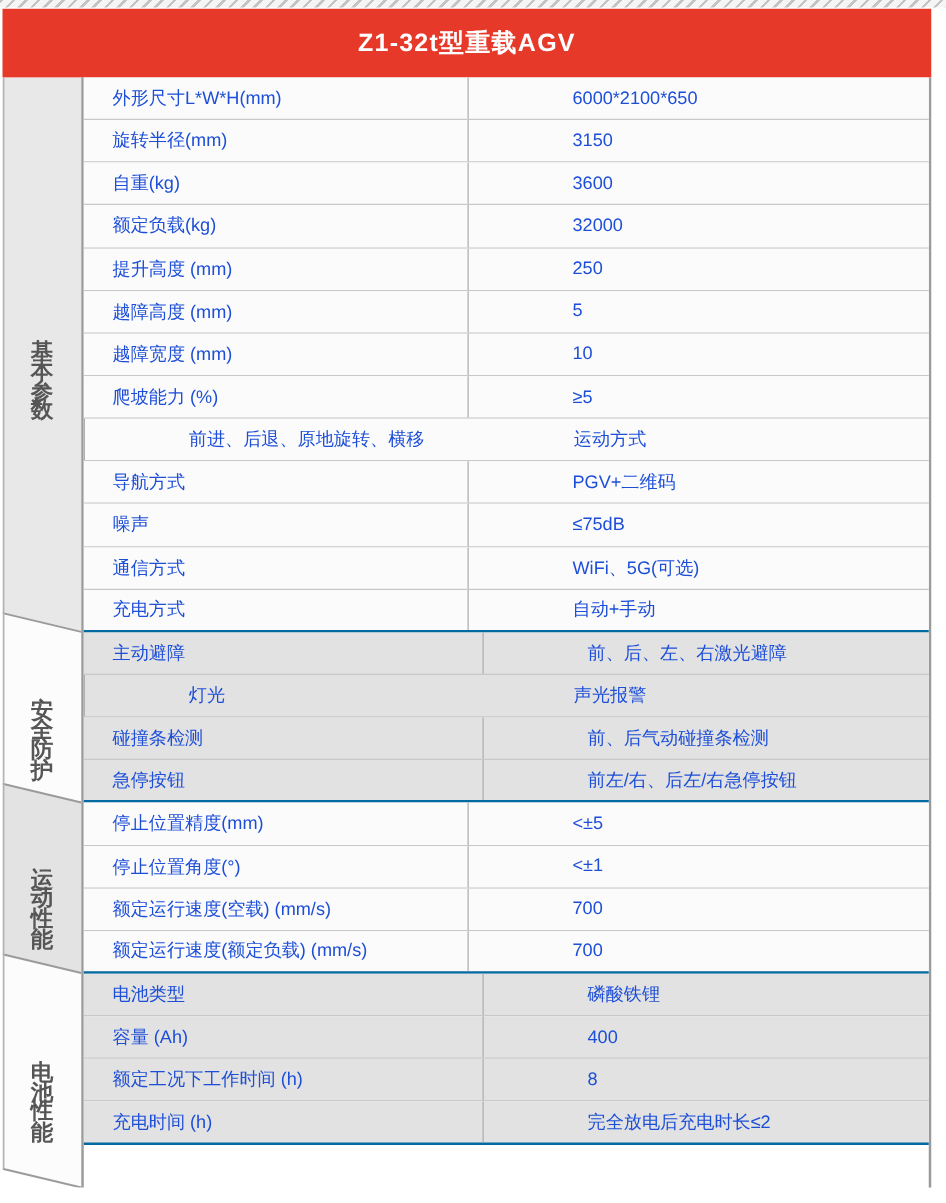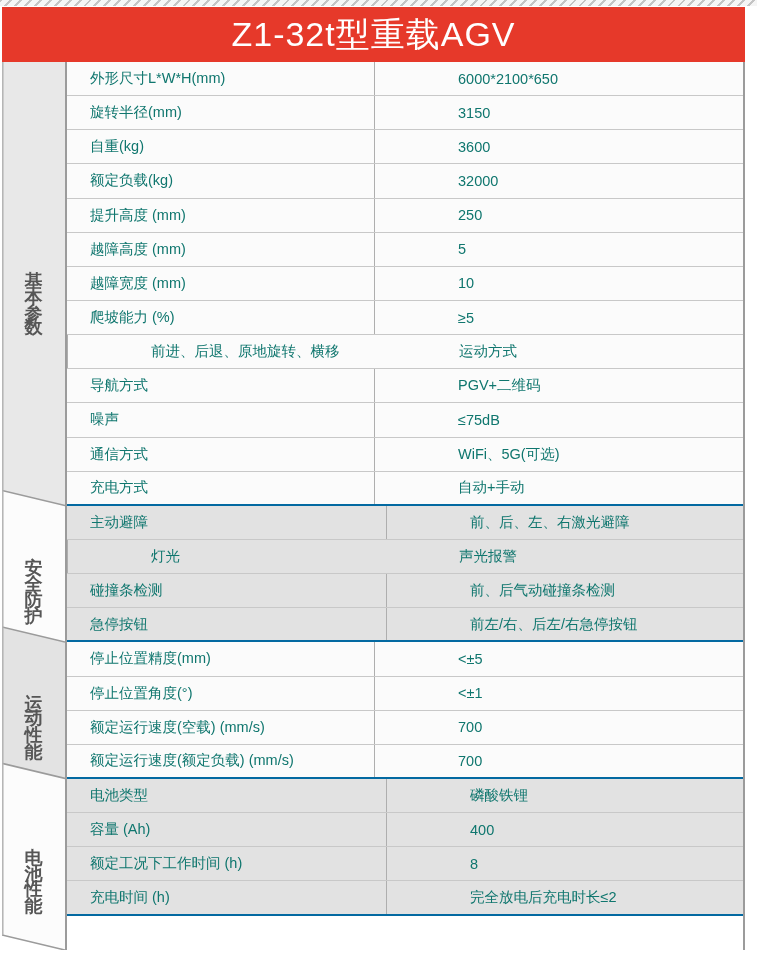--- a/index.html
+++ b/index.html
@@ -12,21 +12,21 @@
     position:absolute;left:0;top:0;width:757px;height:6px;
     background:repeating-linear-gradient(135deg,#c4c4c4 0,#c4c4c4 2px,#f5f5f5 2px,#f5f5f5 7px);
   }
   
   .banner{
     position:absolute;left:2px;top:7px;width:743px;height:55px;
     background:var(--red,#e6392a);
     display:flex;align-items:center;justify-content:center;
   }
   .banner .title{
-    color:#ffffff;font-size:34px;font-weight:normal;letter-spacing:1px;
+    color:#ffffff;font-size:20px;font-weight:bold;letter-spacing:1px;
   }
   
   .tablewrap{
     position:absolute;left:2px;top:62px;width:743px;height:888px;
     display:flex;
   }
   
   .sidebar{position:relative;width:63px;height:888px;flex:0 0 63px;}
   .sidebar svg{position:absolute;left:0;top:0;}
   .side-label{
@@ -48,21 +48,21 @@
   }
   .row{
     display:flex;height:34.154px;box-sizing:border-box;
     border-bottom:1px solid #c8c8c8;
   }
   .row.light{background:var(--rowLight,#fbfbfb);}
   .row.dark{background:var(--rowDark,#e2e2e2);gap:12px;}
   .row.sec-end{border-bottom:2px solid #0369a1;}
   .cell{
     display:flex;align-items:center;box-sizing:border-box;
-    font-size:14.5px;color:#0f766e;white-space:nowrap;overflow:hidden;
+    font-size:14.5px;color:#1d4ed8;white-space:nowrap;overflow:hidden;
   }
   .cell.label{width:307px;flex:0 0 307px;padding-left:23px;}
   .cell.value{flex:1;border-left:1px solid #aeaeae;padding-left:83px;}
 </style>
 </head>
 <body>
 
 <div class="page" style="--red: #e6392a; --rowLight: #fbfbfb; --rowDark: #e2e2e2;">
 
   <div class="hatch"></div>

